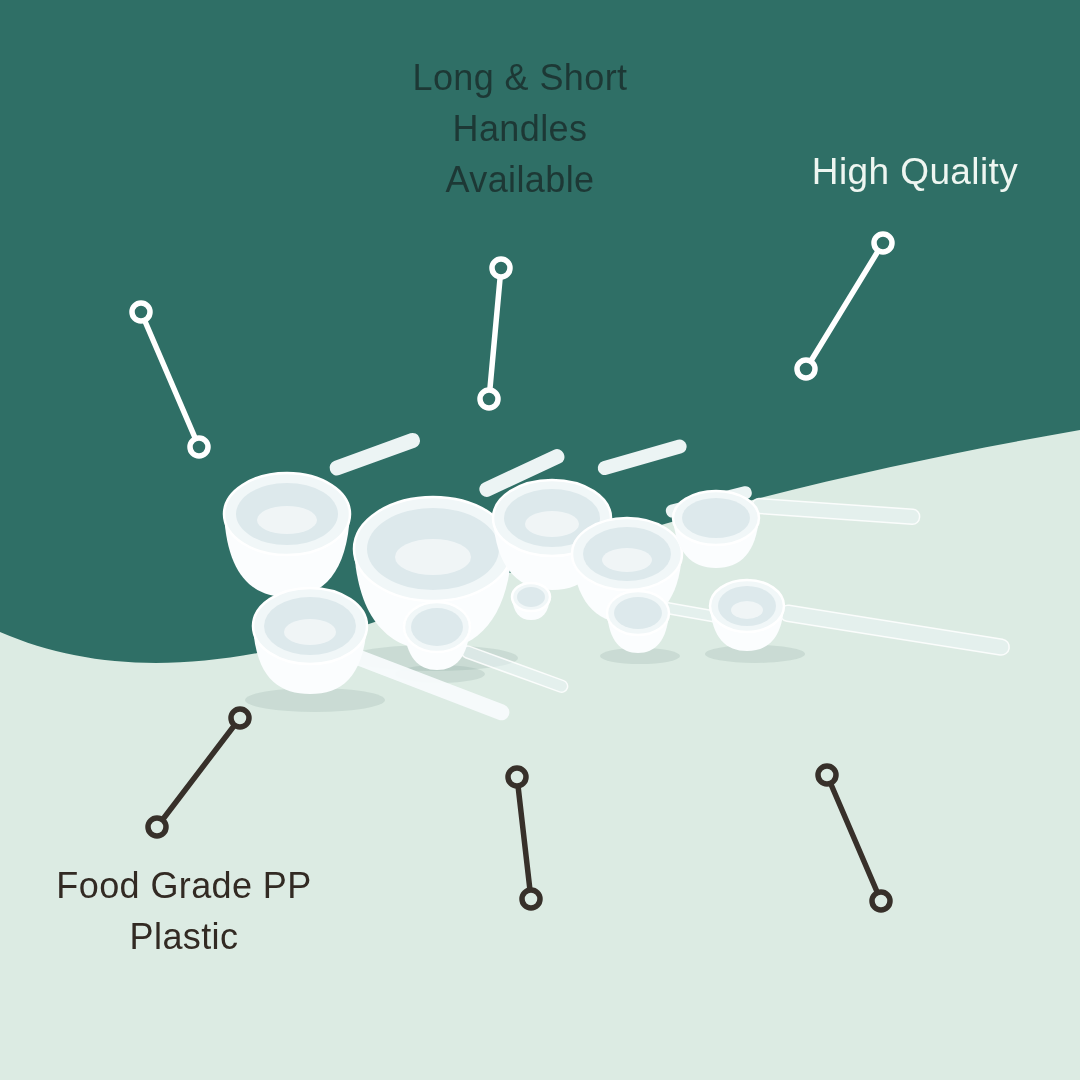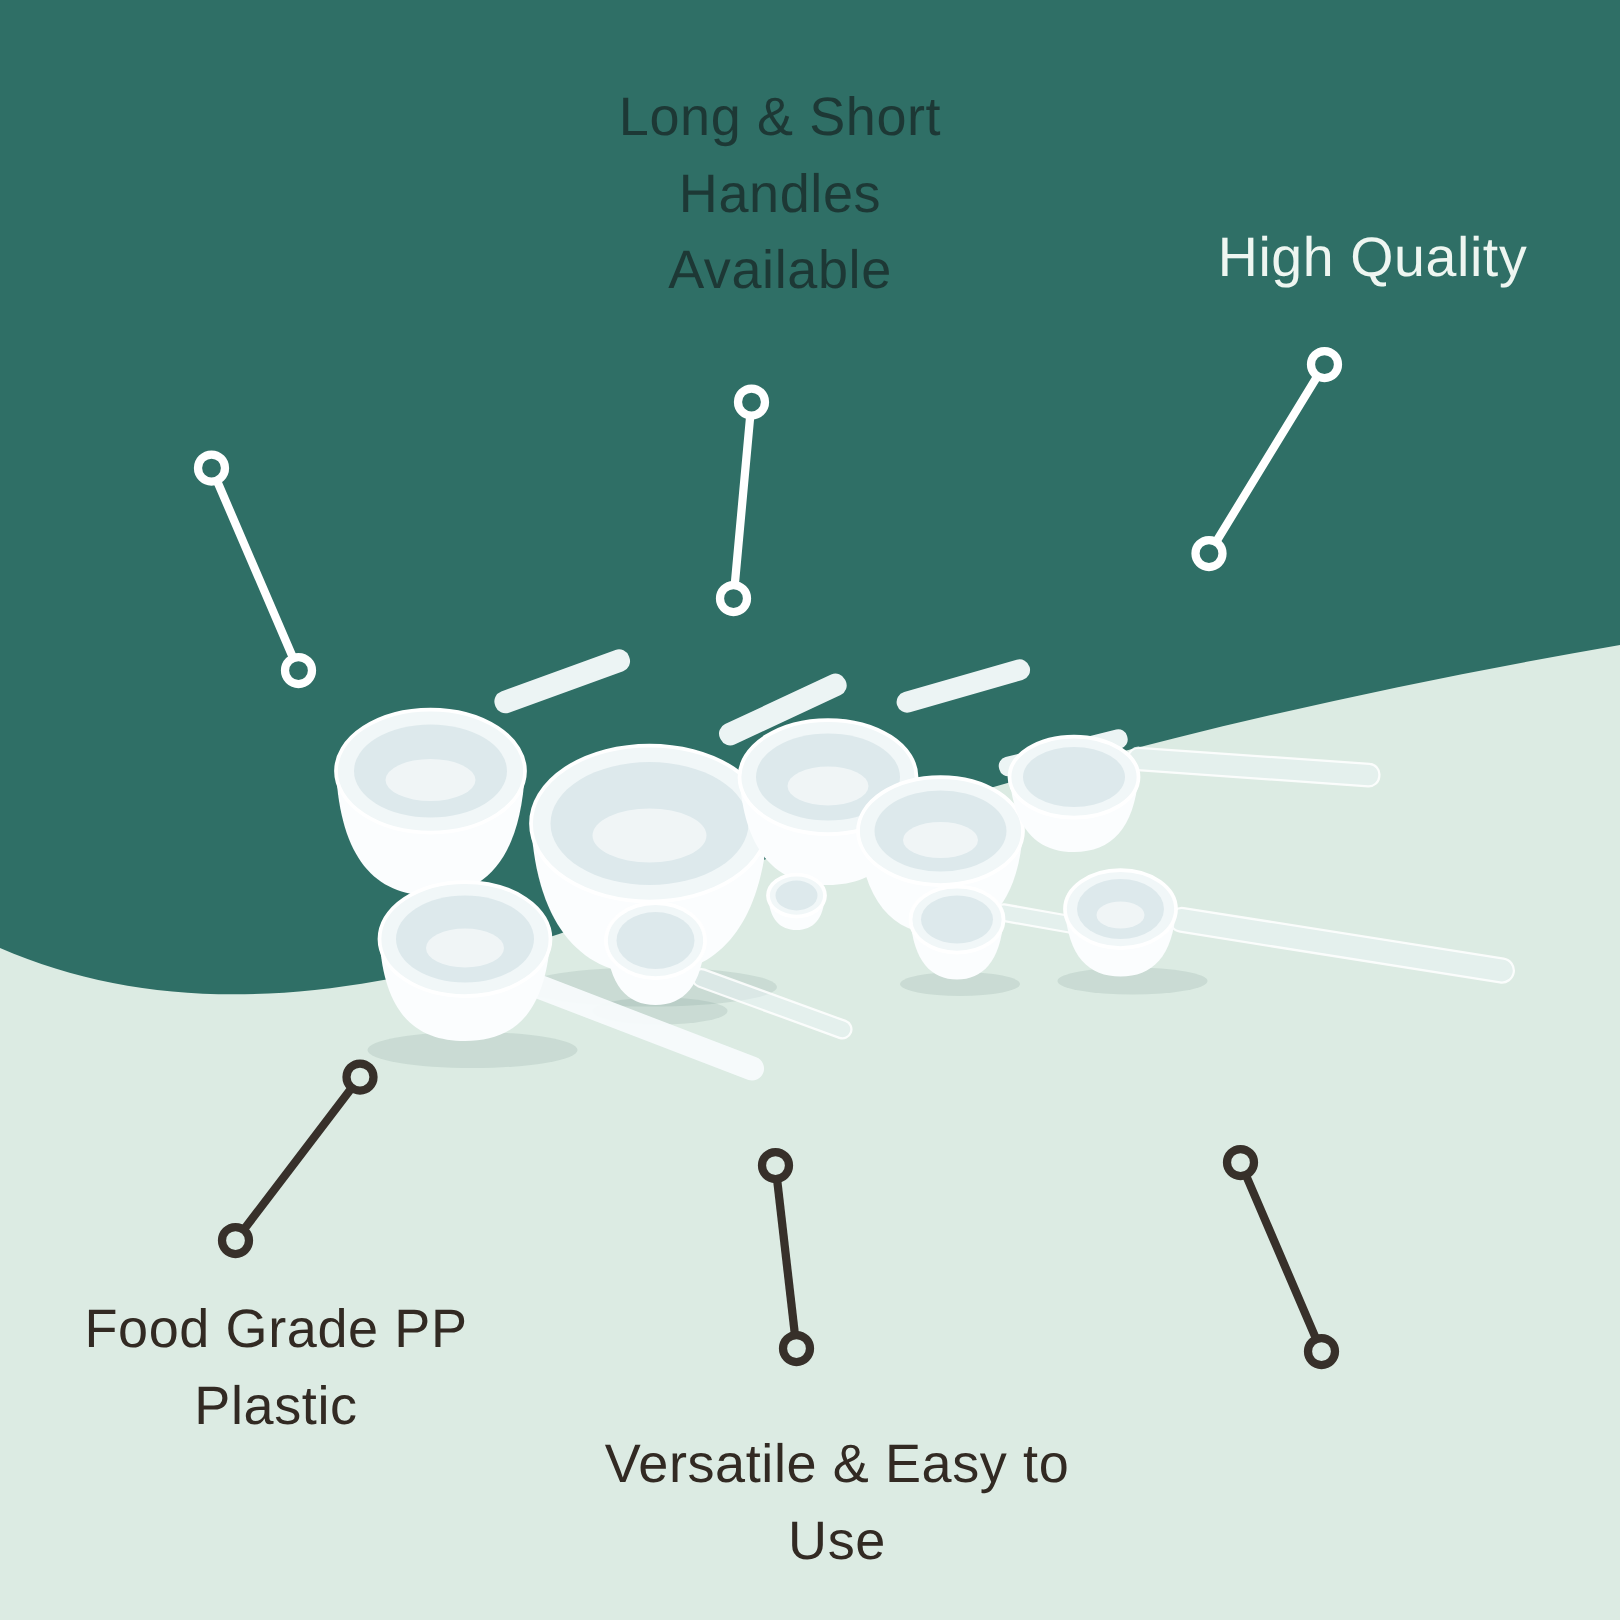--- a/index.html
+++ b/index.html
@@ -171,17 +171,15 @@
 
   <div class="callout darkteal" style="left:345px; top:52px; width:350px; font-size:36px;">Long &amp; Short
 Handles
 Available</div>
 
   <div class="callout light" style="left:740px; top:146px; width:350px; font-size:37px;">High Quality</div>
 
   <div class="callout dark" style="left:0px; top:860px; width:332px; font-size:36px;">Food Grade PP
 Plastic</div>
 
-  <div class="callout dark" style="left:340px; top:950px; width:400px; font-size:36px;">Versatile &amp; Easy to
-Use</div>
 
 
 </div>
 
 </body></html>

